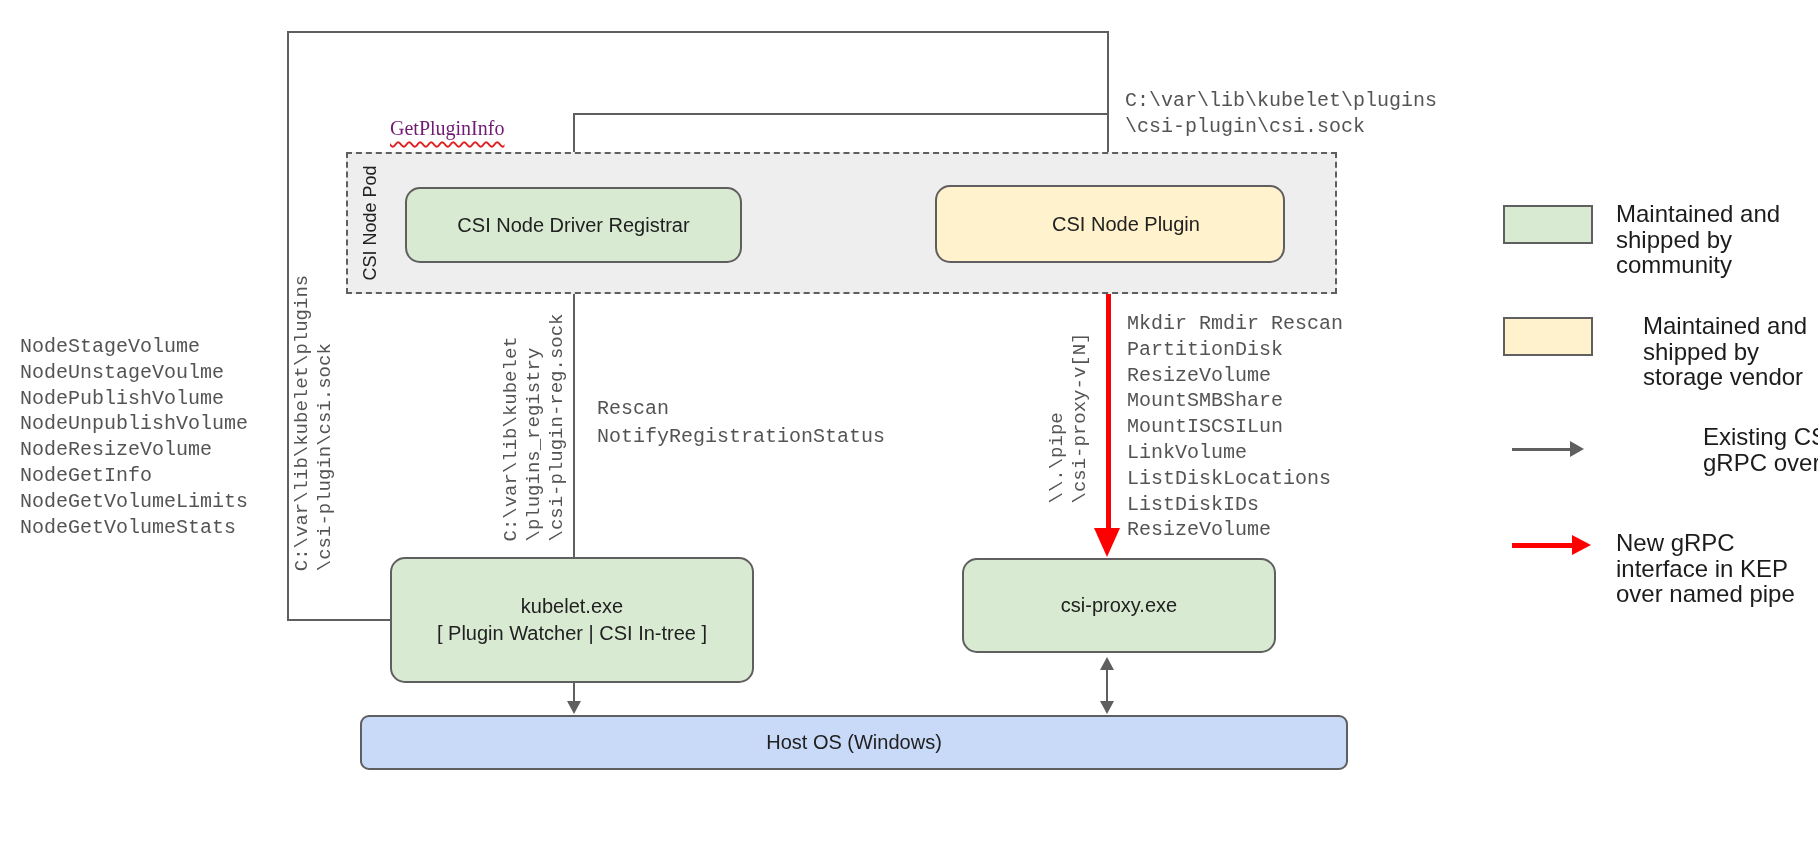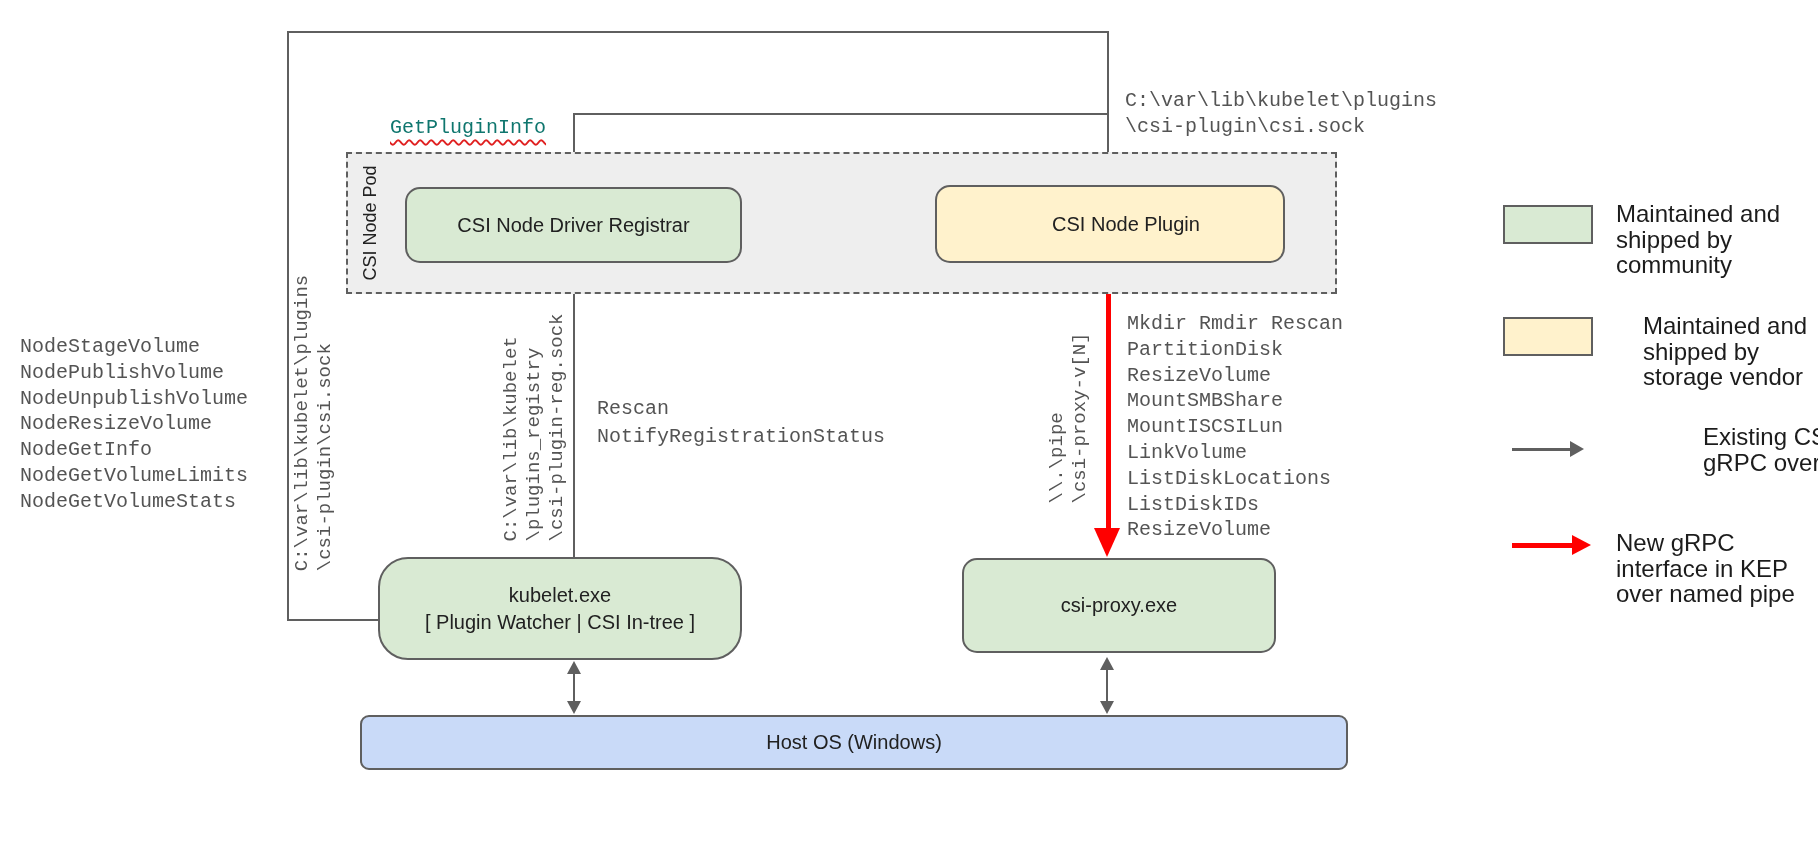--- a/index.html
+++ b/index.html
@@ -33,21 +33,21 @@
   .tri-right-red{border-top:10px solid transparent; border-bottom:10px solid transparent; border-left:19px solid var(--newrpc,#ff0000);}
   
   .mono{
     position:absolute; font-family:"Liberation Mono","DejaVu Sans Mono",monospace;
     font-size:20px; color:#545454; line-height:26px; white-space:nowrap;
   }
   .mlist{line-height:25.8px;}
   .squiggle{
     text-decoration:underline; text-decoration-style:wavy;
     text-decoration-color:var(--squiggle,#e02020); text-decoration-thickness:1.5px;
-    text-underline-offset:6px; color:#0f766e;
+    text-underline-offset:6px; color:#701a75;font-family:Liberation Serif, serif;
   }
   .vwrap{position:absolute; display:flex; align-items:center; justify-content:center;}
   .vtext{
     display:block; width:max-content; transform:rotate(-90deg);
     font-family:"Liberation Mono","DejaVu Sans Mono",monospace;
     font-size:19px; line-height:23px; color:#545454; text-align:left; white-space:nowrap;
   }
   .podlabel{font-family:"Liberation Sans",sans-serif; font-size:18px; color:#222; line-height:20px;}
   
   .swatch{position:absolute; width:90px; height:39px; box-sizing:border-box; border:2px solid var(--line,#5f5f5f);}
@@ -87,21 +87,21 @@
   </div>
 
   <div class="box rounded green" style="left:405px; top:187px; width:337px; height:76px;">
     <span>CSI Node Driver Registrar</span>
   </div>
 
   <div class="box rounded yellow" style="left:935px; top:185px; width:350px; height:78px;padding-left:32px;">
     <span>CSI Node Plugin</span>
   </div>
 
-  <div class="box rounded green" style="left:378px; top:557px; width:364px; height:103px;border-radius:30px;">
+  <div class="box rounded green" style="left:390px; top:557px; width:364px; height:126px;">
     <div>
       <div>kubelet.exe</div>
       <div>[ Plugin Watcher | CSI In-tree ]</div>
     </div>
   </div>
 
   <div class="box rounded green" style="left:962px; top:558px; width:314px; height:95px;">
     <span>csi-proxy.exe</span>
   </div>
 
@@ -111,20 +111,21 @@
 
   <div class="mono squiggle" style="left:390px; top:115px;">GetPluginInfo</div>
 
   <div class="mono" style="left:1125px; top:88px;">
       <div>C:\var\lib\kubelet\plugins</div>
       <div>\csi-plugin\csi.sock</div>
     </div>
 
   <div class="mono mlist" style="left:20px; top:334px; width:250px; text-align:left; white-space:normal;">
       <div>NodeStageVolume</div>
+      <div>NodeUnstageVoulme</div>
       <div>NodePublishVolume</div>
       <div>NodeUnpublishVolume</div>
       <div>NodeResizeVolume</div>
       <div>NodeGetInfo</div>
       <div>NodeGetVolumeLimits</div>
       <div>NodeGetVolumeStats</div>
     </div>
 
   <div class="mono" style="left:597px; top:395px; line-height:27.5px;">
       <div>Rescan</div>

